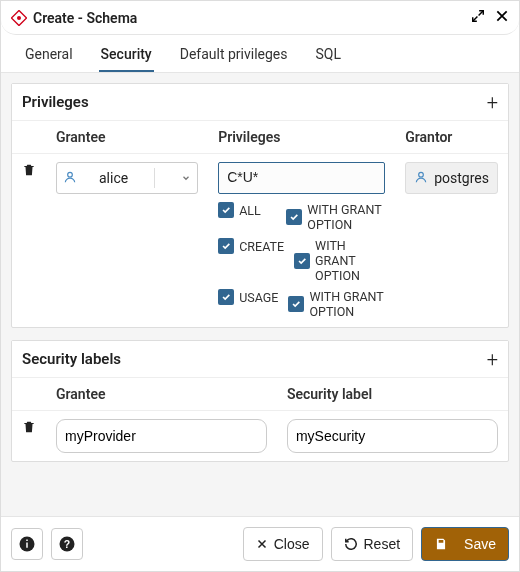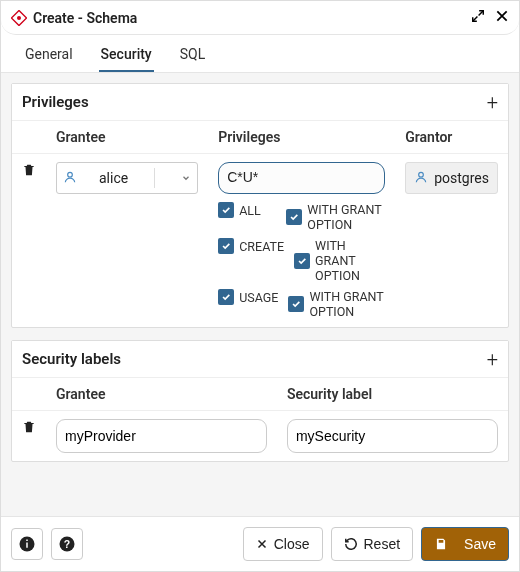--- a/index.html
+++ b/index.html
@@ -110,21 +110,21 @@
     padding: 4px 6px;
     background:#fff;
     gap:22px;
     height:32px;
   }
   .grantee-field .divider { width:1px; height:20px; background:#ddd; margin:0 4px;}
   .person-icon svg { width:14px; height:14px; }
   .chev-down { color:#666; }
   .priv-box {
     border: 1.5px solid #326690;
-    border-radius:11px;
+    border-radius:2px;
     padding: 6px 8px;
     background:#fcfcfc;
     min-height:32px;
   }
   .priv-input {
     border:none; outline:none;
     font-size:14px;
     background:transparent;
     width:100%;
     color:#222;
@@ -224,20 +224,21 @@
         <svg width="14" height="14" viewBox="0 0 24 24" fill="none" stroke="#000" stroke-width="3">
             <path d="M4 4l16 16M20 4L4 20"></path>
           </svg>
       </span>
     </div>
   </div>
 
   <div class="tabs">
     <div class="tab">General</div>
     <div class="tab active">Security</div>
+    <div class="tab">Default privileges</div>
     <div class="tab">SQL</div>
   </div>
 
   <div class="body-area">
 
     <div class="panel">
       <div class="panel-header">
         <span>Privileges</span>
         <span class="plus-icon">+</span>
       </div>

